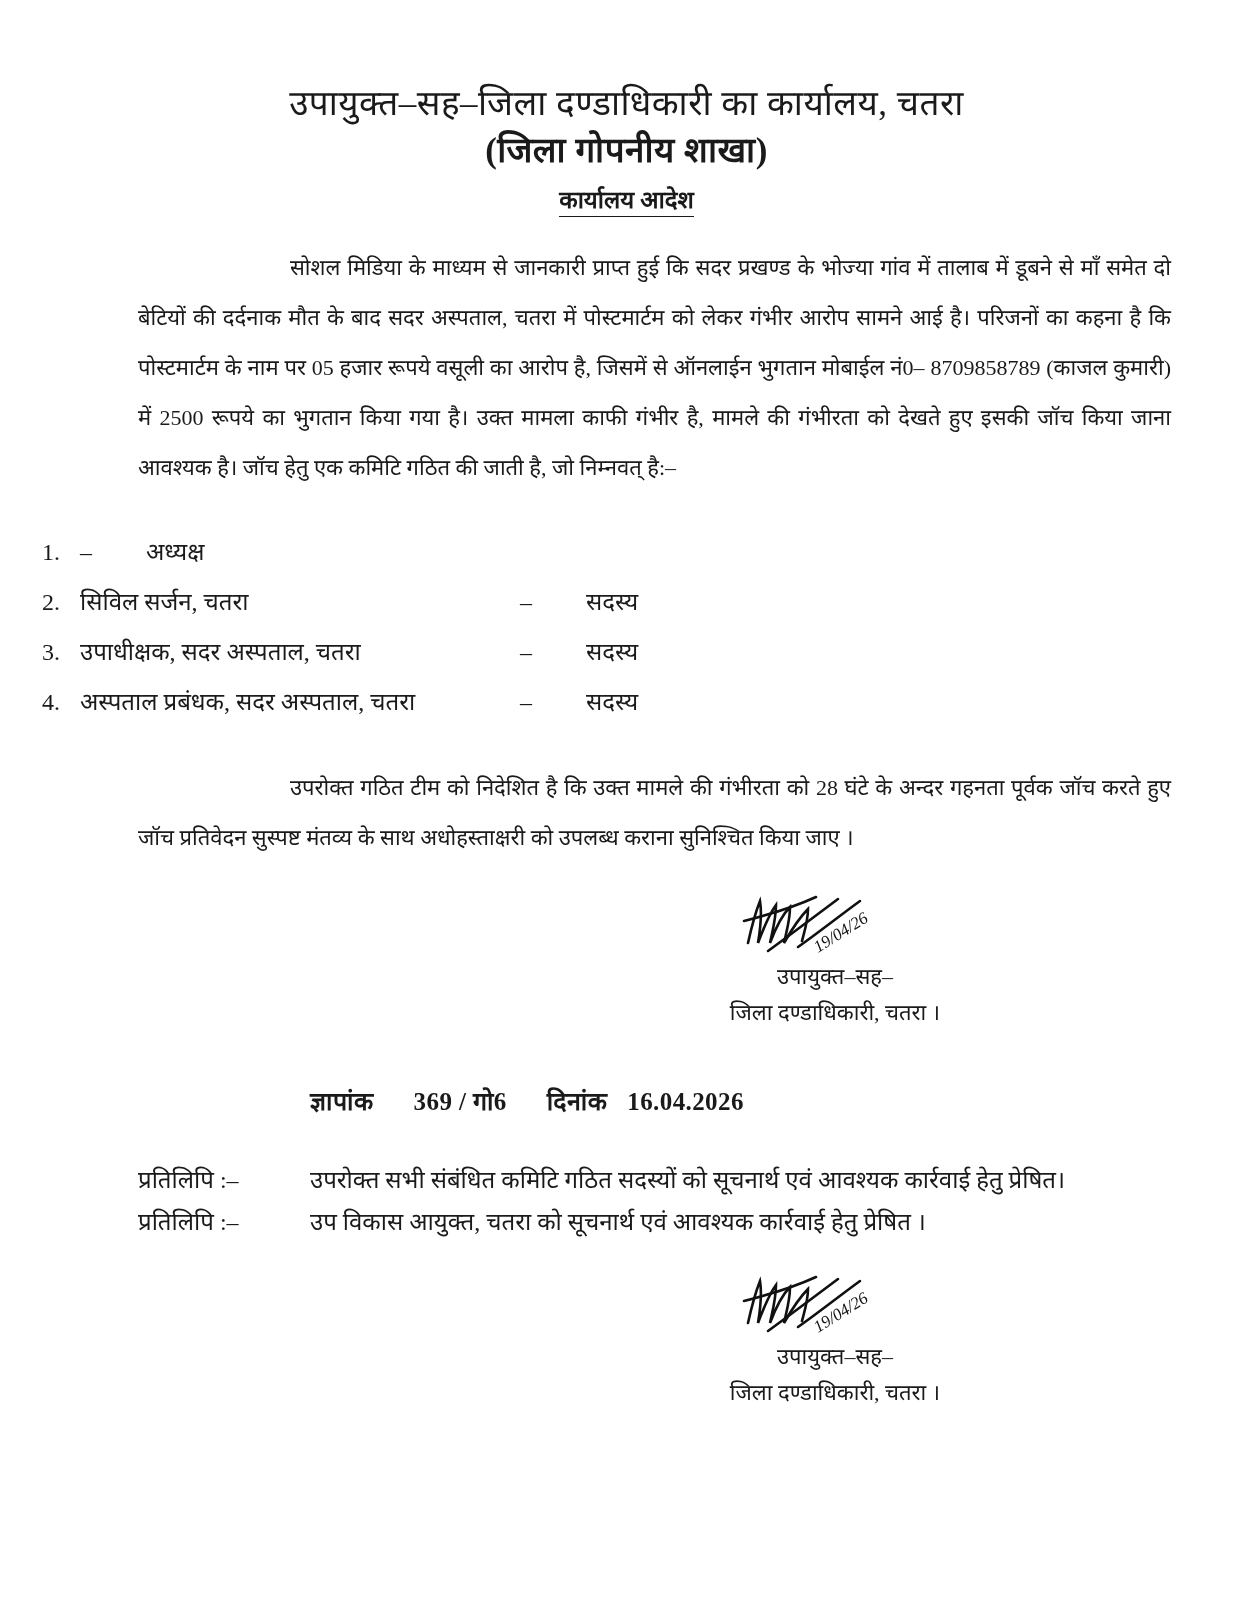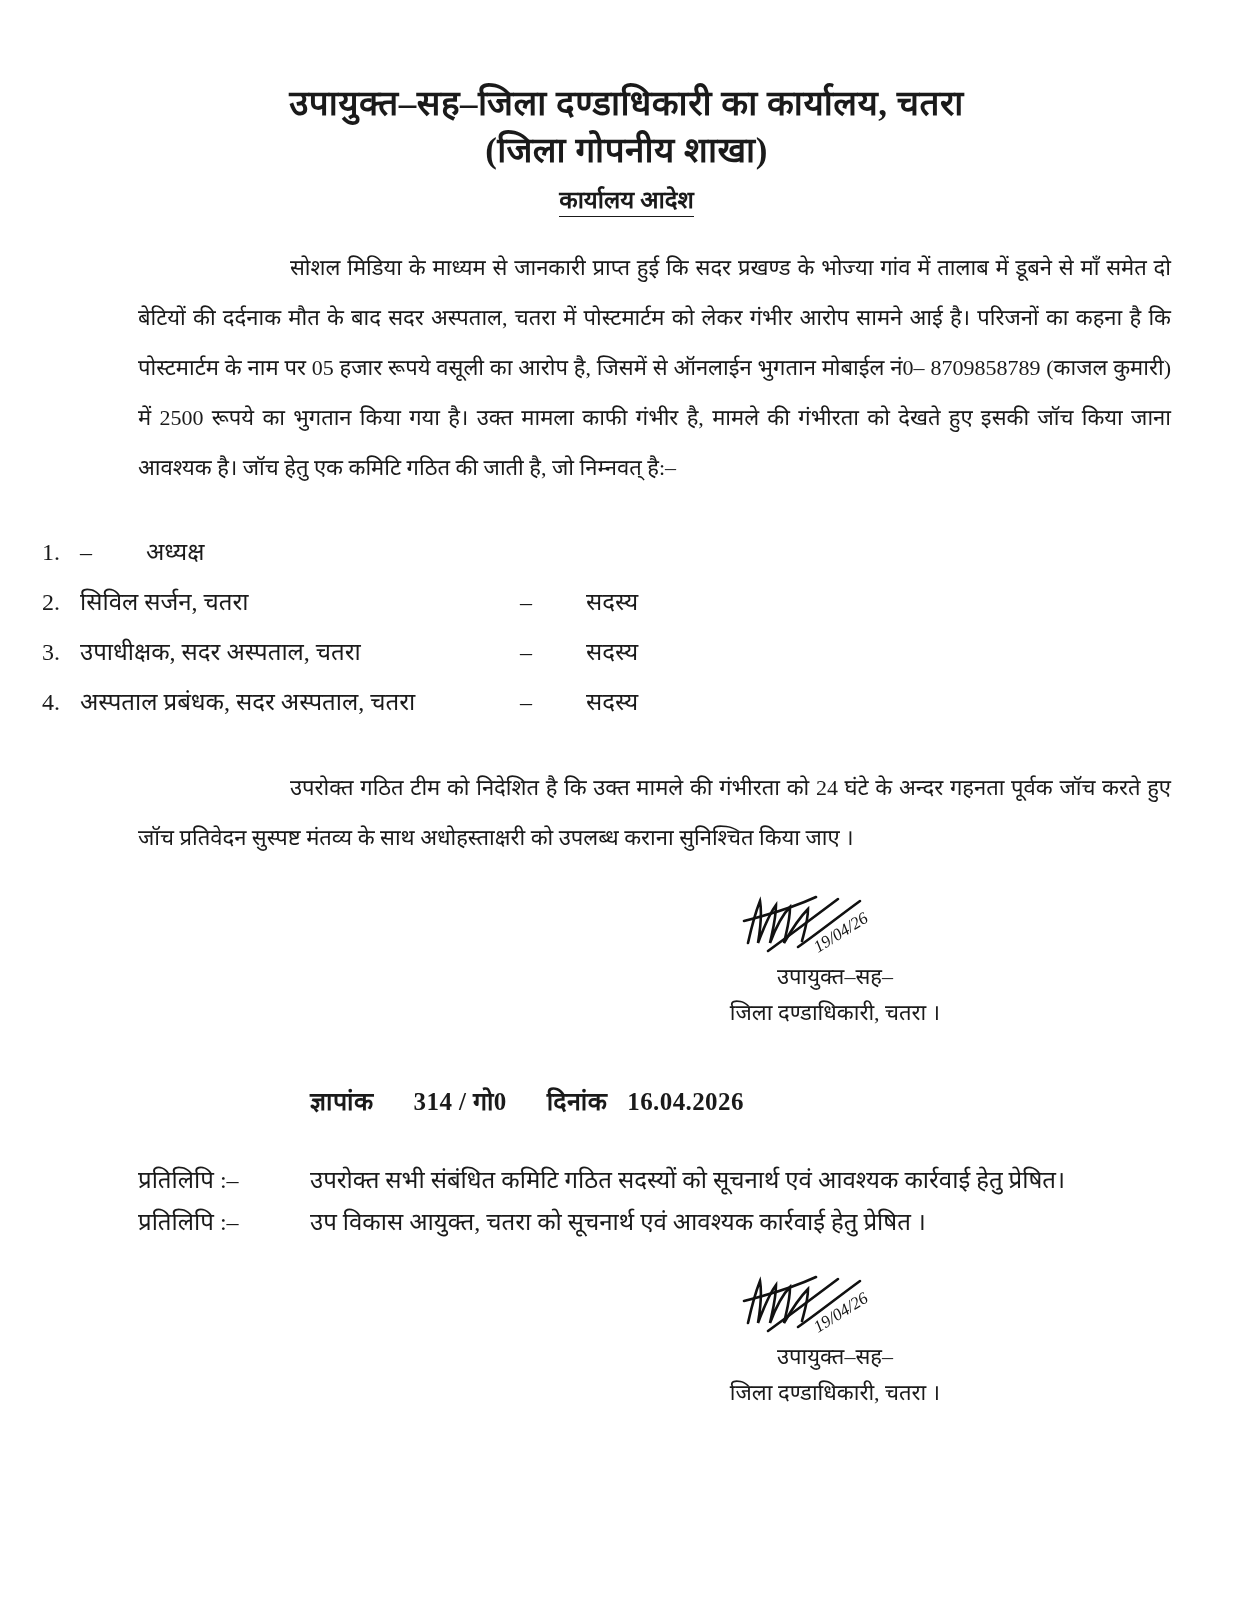--- a/index.html
+++ b/index.html
@@ -21,21 +21,21 @@
     box-sizing: border-box;
   }
 
   
   .header {
     padding-top: 82px;
     text-align: center;
   }
   .office-title-line1 {
     font-size: 35px;
-    font-weight: 700;
+    font-weight: 400;
     letter-spacing: 0.5px;
     line-height: 1.28;
     white-space: nowrap;
   }
   .office-title-line2 {
     font-size: 35px;
     font-weight: 700;
     letter-spacing: 0.5px;
     line-height: 1.28;
     margin-top: 2px;
@@ -192,21 +192,21 @@
     </li>
     <li>
       <span class="c-num">4.</span>
       <span class="c-name">अस्पताल प्रबंधक, सदर अस्पताल, चतरा</span>
       <span class="c-dash">–</span>
       <span class="c-role">सदस्य</span>
     </li>
   </ol>
 
   <div class="closing-block">
-    <p class="para indent">उपरोक्त गठित टीम को निदेशित है कि उक्त मामले की गंभीरता को 24 घंटे के अन्दर गहनता पूर्वक जॉच करते हुए जॉच प्रतिवेदन सुस्पष्ट मंतव्य के साथ अधोहस्ताक्षरी को उपलब्ध कराना सुनिश्चित किया जाए ।</p>
+    <p class="para indent">उपरोक्त गठित टीम को निदेशित है कि उक्त मामले की गंभीरता को 28 घंटे के अन्दर गहनता पूर्वक जॉच करते हुए जॉच प्रतिवेदन सुस्पष्ट मंतव्य के साथ अधोहस्ताक्षरी को उपलब्ध कराना सुनिश्चित किया जाए ।</p>
   </div>
 
   <div class="sig-block">
     <div class="sig-mark">
       <svg width="190" height="86" viewBox="0 0 190 86">
         <g fill="none" stroke="#111" stroke-width="2.6" stroke-linecap="round">
           <path d="M10 66 C14 48, 18 34, 22 24 C24 36, 22 54, 20 66 C26 50, 32 36, 38 28 C38 42, 34 56, 32 66 C38 50, 46 36, 52 30 C52 44, 48 56, 46 66 C54 52, 62 40, 70 32 C70 44, 66 56, 64 64"></path>
           <path d="M6 44 C30 38, 56 30, 78 20"></path>
           <path d="M30 74 C52 58, 76 40, 100 22"></path>
           <path d="M60 70 C80 56, 100 40, 122 24"></path>
@@ -214,21 +214,21 @@
         <g fill="#111" font-family="'Liberation Serif', serif" font-size="17" font-style="italic">
           <text transform="translate(80,76) rotate(-32)">19/04/26</text>
         </g>
       </svg>
     </div>
     <div class="sig-line">उपायुक्त–सह–</div>
     <div class="sig-line">जिला दण्डाधिकारी, चतरा ।</div>
   </div>
 
   <div class="memo">
-    <span>ज्ञापांक</span><span class="memo-sp"></span><span class="memo-sp"></span><span>314 / गो0</span><span class="memo-sp"></span><span class="memo-sp"></span><span>दिनांक</span><span class="memo-sp"></span><span>16.04.2026</span>
+    <span>ज्ञापांक</span><span class="memo-sp"></span><span class="memo-sp"></span><span>369 / गो6</span><span class="memo-sp"></span><span class="memo-sp"></span><span>दिनांक</span><span class="memo-sp"></span><span>16.04.2026</span>
   </div>
 
   <div class="copies">
     <div class="copy-row">
       <span class="copy-label">प्रतिलिपि :–</span>
       <span class="copy-text">उपरोक्त सभी संबंधित कमिटि गठित सदस्यों को सूचनार्थ एवं आवश्यक कार्रवाई हेतु प्रेषित।</span>
     </div>
     <div class="copy-row">
       <span class="copy-label">प्रतिलिपि :–</span>
       <span class="copy-text">उप विकास आयुक्त, चतरा को सूचनार्थ एवं आवश्यक कार्रवाई हेतु प्रेषित ।</span>

